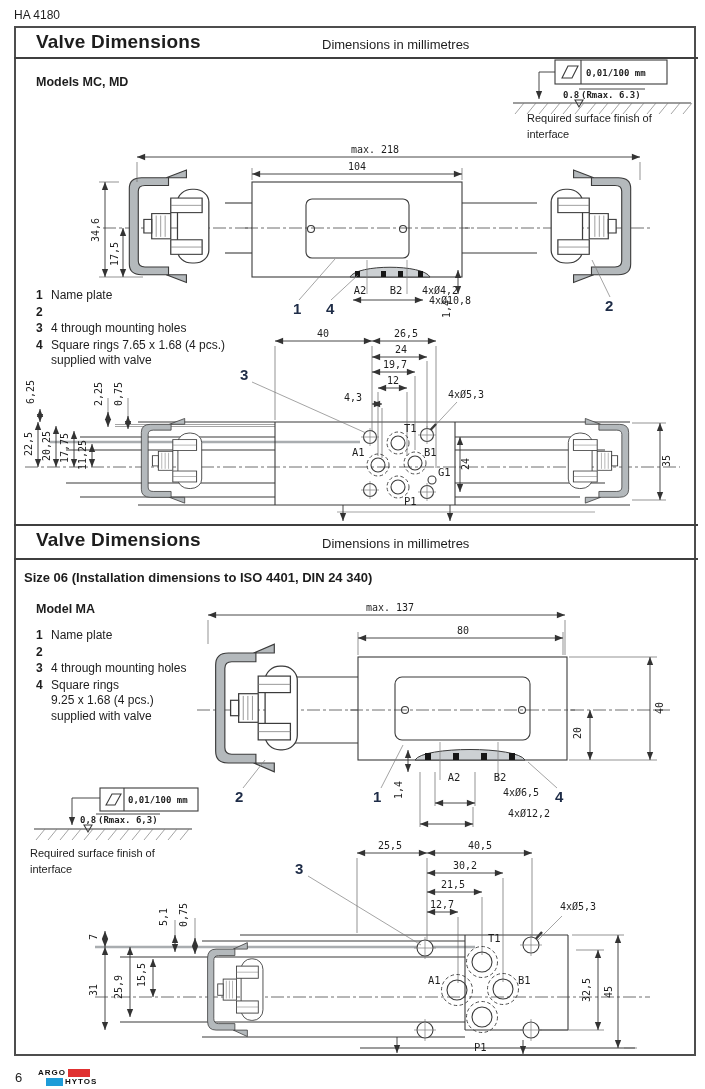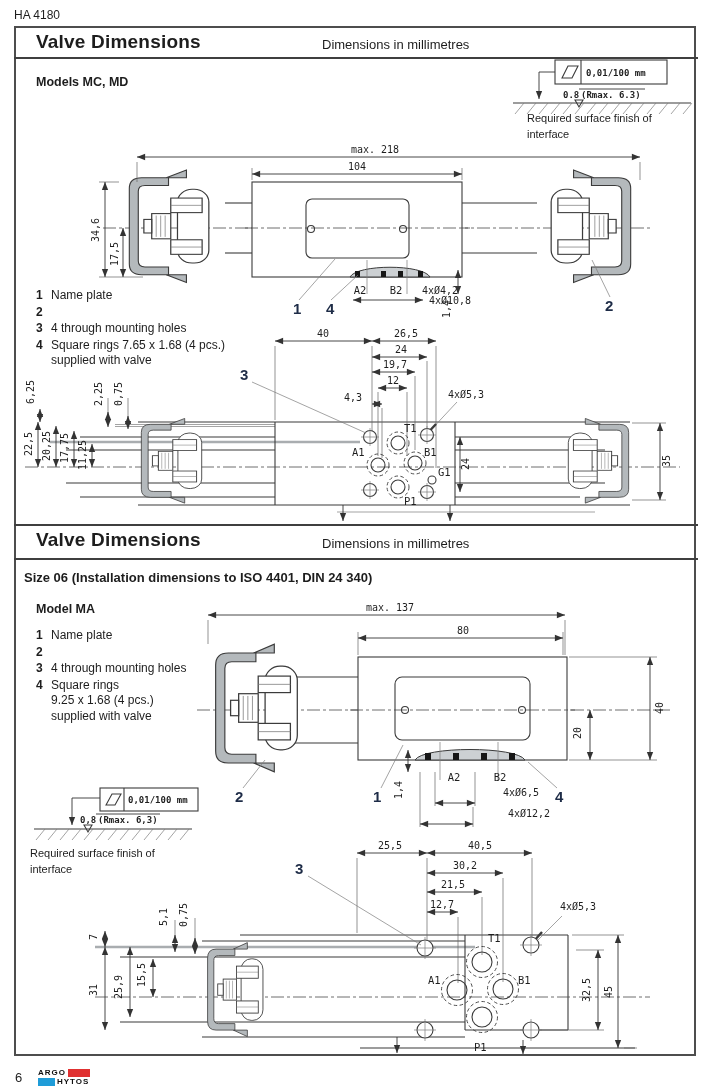--- a/index.html
+++ b/index.html
@@ -511,17 +511,17 @@
     <text class="co" x="205" y="34">3</text>
   </g>
 </svg>
 
 <div class="abs pgnum" style="left:15px;top:1070px">6</div>
 <div class="abs logo" style="left:38px;top:1068px">
   <div class="lrow">
       <span class="ltxt">ARGO</span>
       <span class="lred"></span>
     </div>
-  <div class="lrow" style="">
+  <div class="lrow" style="margin-left:8px">
       <span class="lblue"></span>
       <span class="ltxt">HYTOS</span>
     </div>
 </div>
 
 </body></html>

